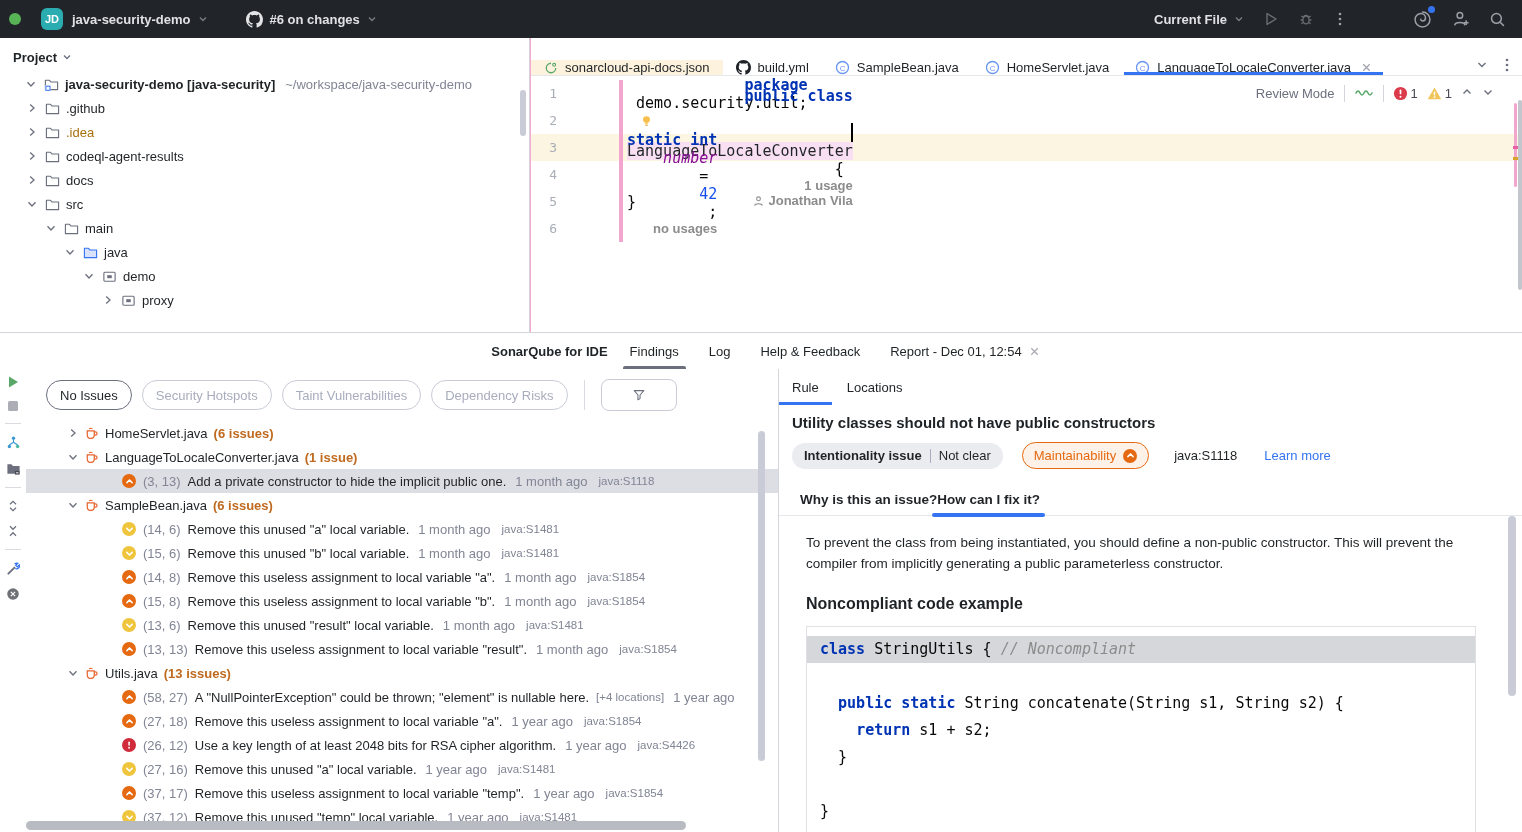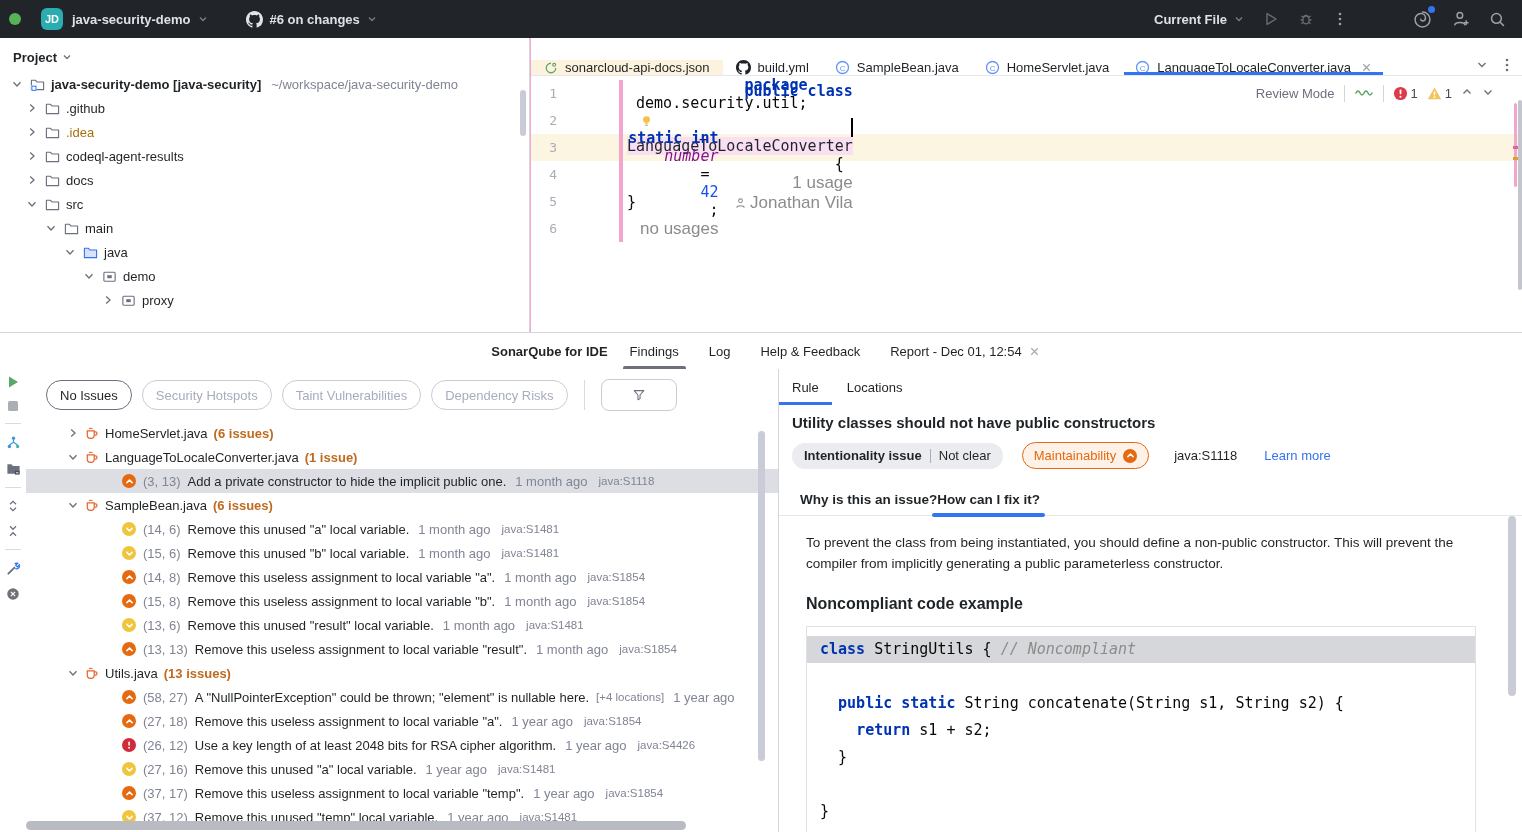--- a/index.html
+++ b/index.html
@@ -48,22 +48,22 @@
   .code-line.current{background:#fcf5e2;}
   .lnum{position:absolute;left:0;width:26px;text-align:right;color:#a9adb7;font-size:13px;}
   .changebar{position:absolute;left:88px;top:0;bottom:0;width:3.5px;background:#f2a6ce;}
   .code-content{margin-left:96px;display:flex;align-items:flex-end;white-space:pre;flex-direction:column;}
   .kw{color:#0033b3;font-weight:700;}
   .pl{color:#080808;}
   .fld{color:#871094;font-style:italic;}
   .numlit{color:#1750eb;}
   .hltok{background:#f8dff2;}
   .caret{display:inline-block;width:1.5px;height:19px;background:#000;}
-  .inlay{font-family:"Liberation Sans",sans-serif;font-size:17px;color:#8c8c8c;margin-left:13px;
-         display:inline-flex;align-items:center;gap:4px;font-weight:400;}
+  .inlay{font-family:"Liberation Sans",sans-serif;font-size:13px;color:#8c8c8c;margin-left:13px;
+         display:inline-flex;align-items:center;gap:4px;font-weight:700;}
   .bulb{margin-left:13px;display:flex;}
   .review-widget{position:absolute;top:9px;right:28px;display:flex;align-items:center;gap:9px;
                  font-family:"Liberation Sans",sans-serif;font-size:13px;color:#494b57;}
   .rw-sep{width:1px;height:17px;background:#d3d5db;}
   .rw-cnt{display:flex;align-items:center;gap:3px;}
   .stripe-pink{position:absolute;right:5px;top:27px;width:3px;height:84px;background:#f2a6ce;border-radius:2px;}
   .tick-pink{position:absolute;right:2px;top:70px;width:7px;height:3px;background:#e95fa3;}
   .tick-yellow{position:absolute;right:2px;top:81px;width:7px;height:3px;background:#d9a327;}
   .ed-vscroll{position:absolute;right:0;top:24px;width:4px;height:190px;background:#c3c6cc;border-radius:2px;}
 
@@ -216,21 +216,21 @@
   </header>
 
   <aside class="project-panel">
     <div class="pp-header">
       <span>Project</span>
       <span><svg width="10" height="10" viewBox="0 0 10 10">
             <path d="M2 3.5l3 3 3-3" fill="none" stroke="#6c707e" stroke-width="1.3"></path>
           </svg></span>
     </div>
     <div class="pp-tree" id="pp-tree">
-        <div class="row" style="padding-left: 10px;">
+        <div class="row" style="padding-left: 24px;">
           <span class="arrow">
             <svg width="10" height="10" viewBox="0 0 10 10">
               <path d="M1.5 3.2L5 7l3.5-3.8" fill="none" stroke="#6c707e" stroke-width="1.3"></path>
             </svg>
           </span>
           <span class="ticon">
             <svg width="15" height="15" viewBox="0 0 16 16">
               <path d="M1.5 3.5h4.3l1.6 1.8h7.1v8.2H1.5z" fill="none" stroke="#6c707e" stroke-width="1.2" stroke-linejoin="round"></path>
               <rect x="1" y="9" width="6" height="6" fill="#fff"></rect>
               <rect x="2" y="9.8" width="4.4" height="4.4" fill="none" stroke="#3574f0" stroke-width="1.1"></rect>

